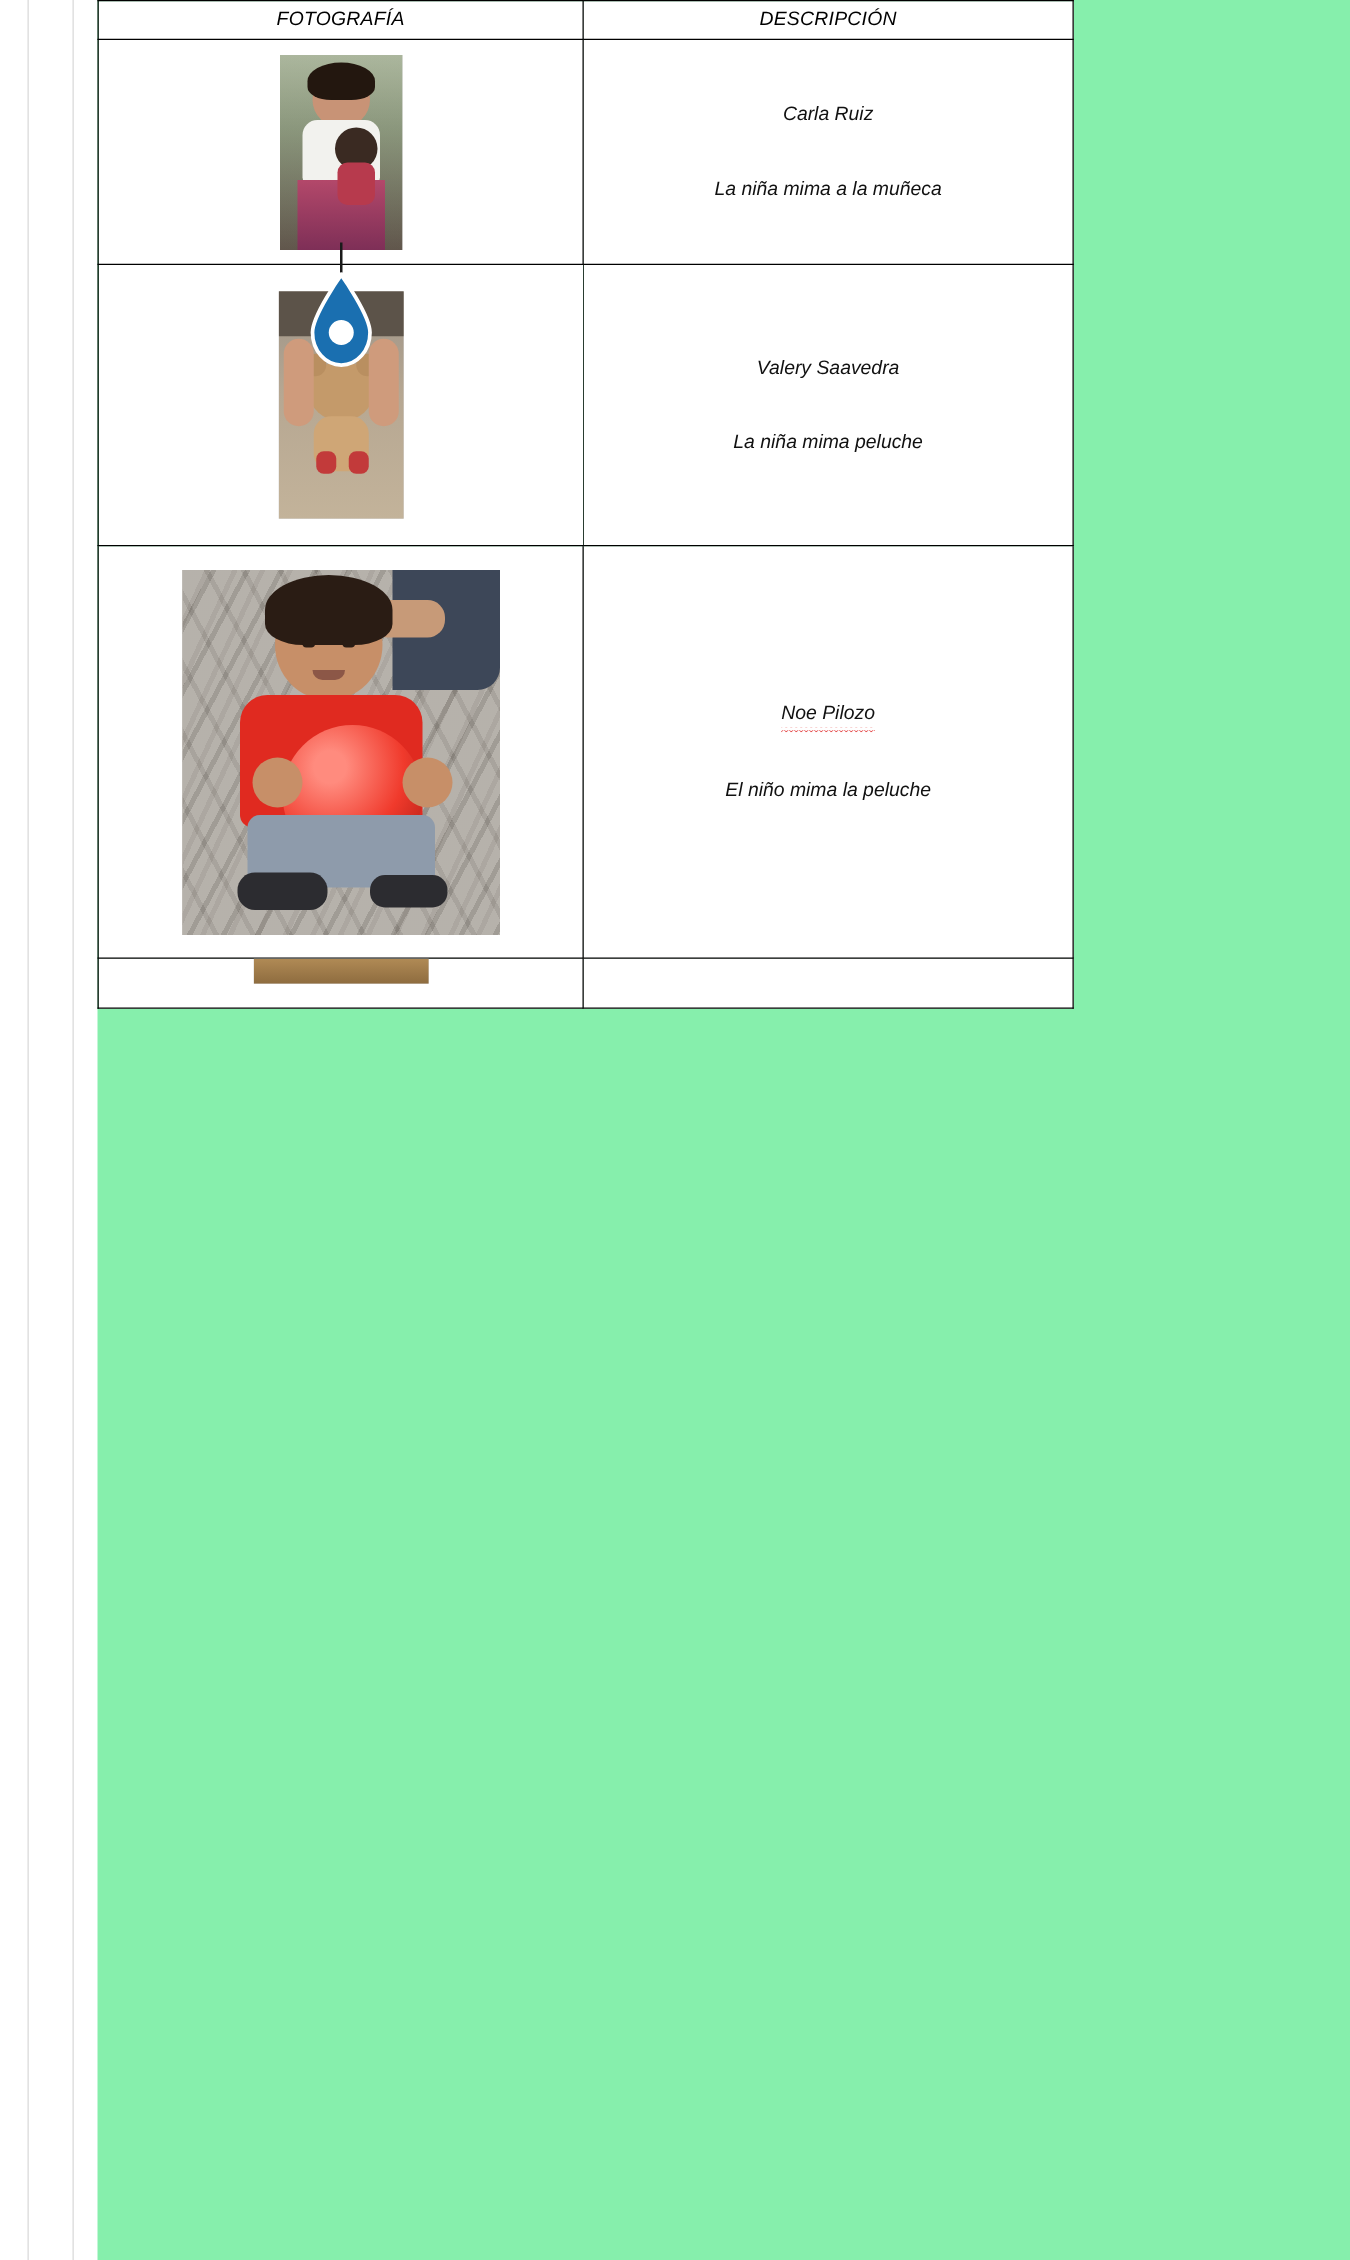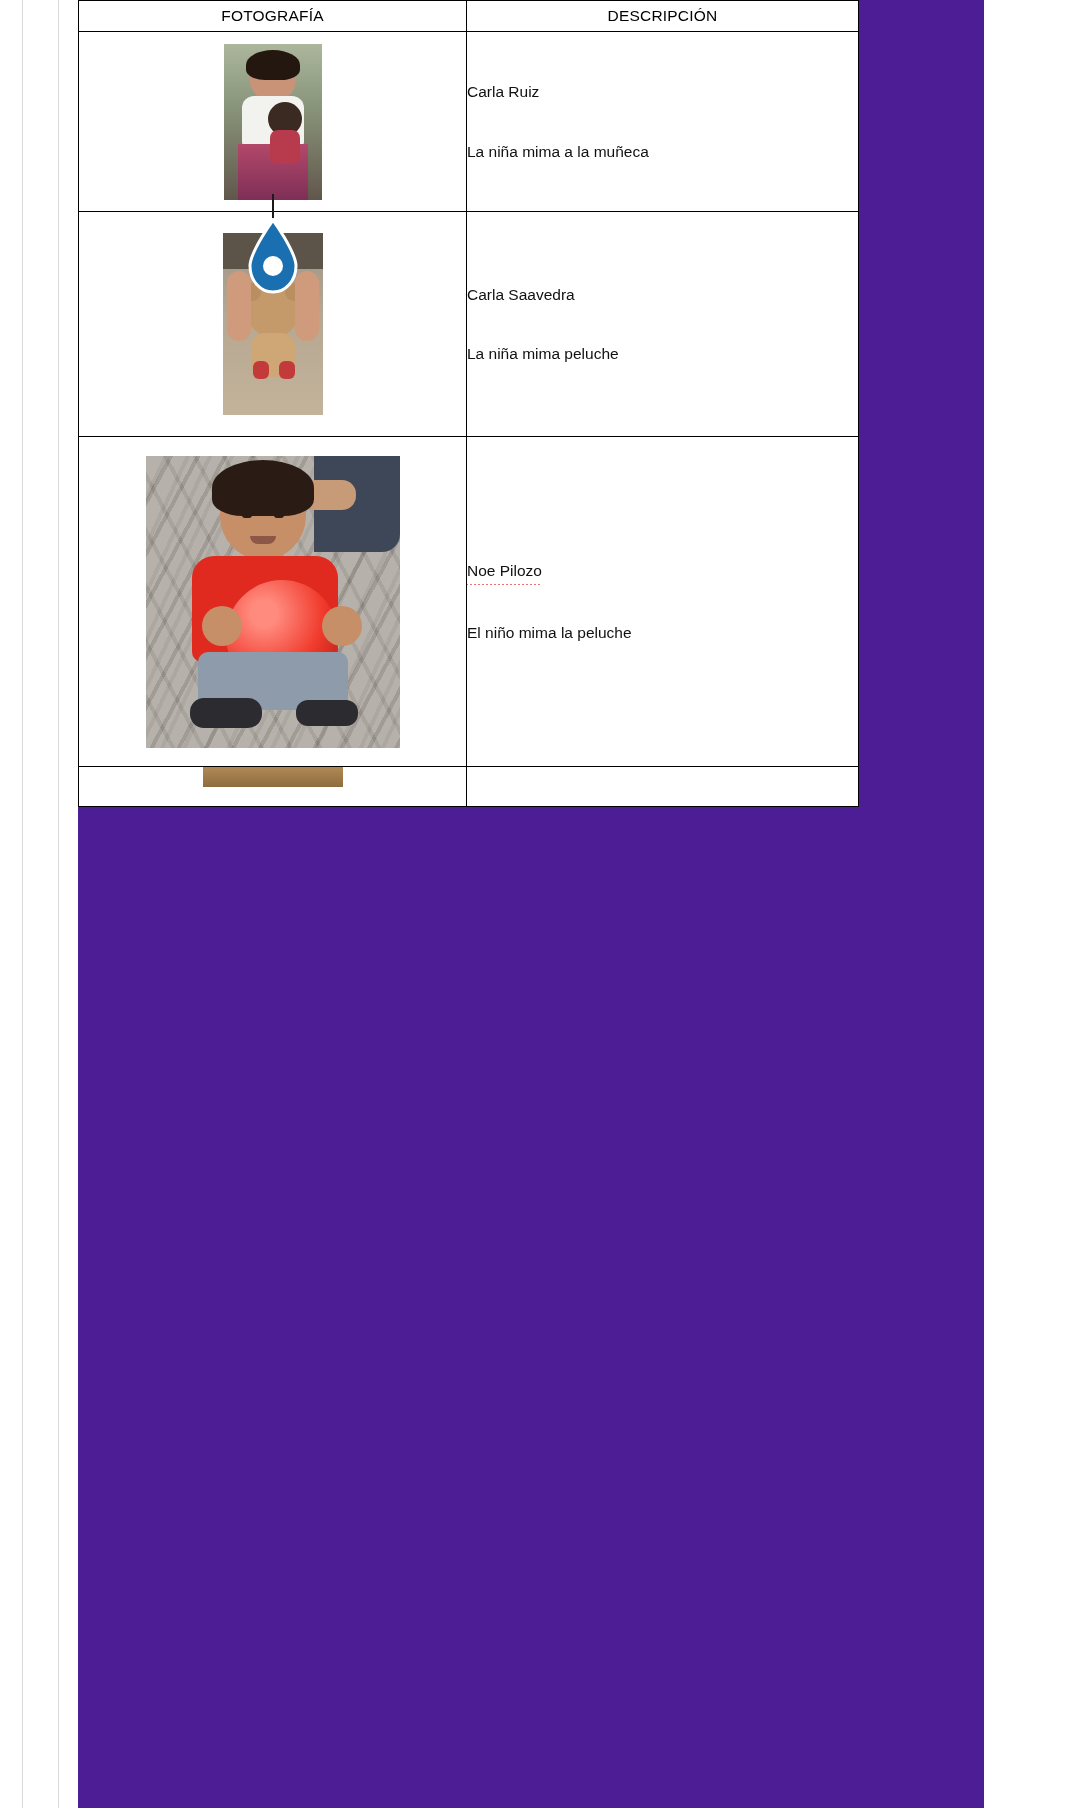--- a/index.html
+++ b/index.html
@@ -12,23 +12,24 @@
   body {
     width: 1080px;
     height: 1808px;
     overflow: hidden;
     position: relative;
   }
 
   
   .page {
     position: relative;
-    width: 984px;
-    height: 1808px;
-    background: #4c1d95;
+    width: 1080px;
+    height: 1808px;
+    background: #86efac;
+    font-style: italic;
   }
 
   
   .gutter {
     position: absolute;
     left: 0;
     top: 0;
     width: 78px;
     height: 1808px;
     background: #ffffff;
@@ -65,21 +66,21 @@
     height: 31px;
     font-weight: normal;
     font-size: 15.5px;
     color: #000;
     text-align: center;
     letter-spacing: .2px;
   }
 
   
   .desc {
-    text-align: left;
+    text-align: center;
     font-size: 15.5px;
     color: #111;
     line-height: 1.5;
     padding: 6px 18px;
   }
   .desc .name {
     display: block;
     margin-bottom: 36px;
     position: relative;
   }
@@ -215,21 +216,21 @@
           
           <div class="pin-wrap">
             <div class="pin-stem"></div>
             <svg width="58" height="78" viewBox="0 0 58 78">
               <path d="M29 2 C29 2 6 34 6 48 C6 62.5 16.3 74 29 74 C41.7 74 52 62.5 52 48 C52 34 29 2 29 2 Z" fill="#1a6fb0" stroke="#ffffff" stroke-width="3"></path>
               <circle cx="29" cy="48" r="10" fill="#ffffff"></circle>
             </svg>
           </div>
         </td>
         <td class="desc">
-          <span class="name">Carla Saavedra</span>
+          <span class="name">Valery Saavedra</span>
           <span class="sentence">La niña mima peluche</span>
         </td>
       </tr>
 
 
 
       <tr style="height:330px">
         <td class="photo-cell">
           <div class="photo bg-street" style="width:254px;height:292px;">
             

